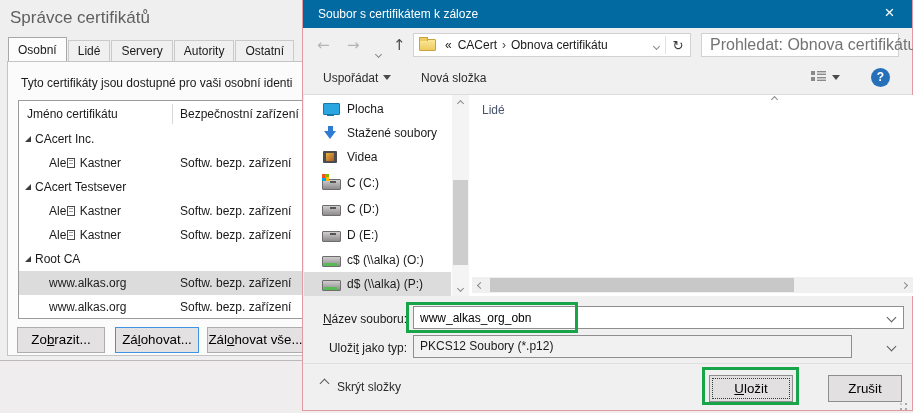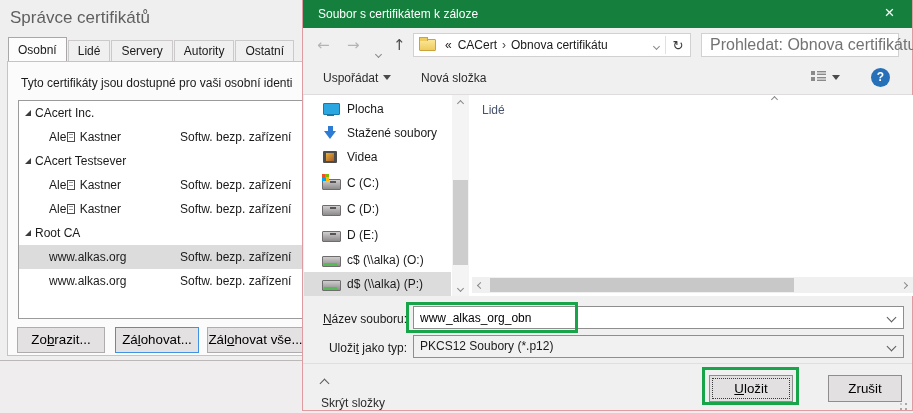--- a/index.html
+++ b/index.html
@@ -36,21 +36,21 @@
   .cbtn { position:absolute; top:265px; height:26px; background:#e3e1e1; border:1px solid #aeacac;
           text-align:center; line-height:24px; cursor:default; }
   .cbtn u { text-decoration:underline; }
   .cbtn.view { left:9px; width:88px; }
   .cbtn.backup { left:107px; width:84px; border:1px solid #3f93e2; }
   .cbtn.backupall { left:199px; width:97px; }
 
   
   .savedlg { position:absolute; left:302px; top:0; width:611px; height:411px; background:#f1f0f0;
              border-left:1px solid #e09aa2; border-right:1px solid #e09aa2; border-bottom:1px solid #e09aa2; z-index:10; }
-  .titlebar { position:absolute; left:0; top:0; right:0; height:28px; background:#15803d; }
+  .titlebar { position:absolute; left:0; top:0; right:0; height:28px; background:#0369a1; }
   .dlg-title { position:absolute; left:15px; top:7px; color:#fff; }
   .close-btn { position:absolute; right:0; top:0; width:45px; height:28px; color:#fff; font-size:17px;
                text-align:center; line-height:26px; cursor:default; }
 
   .navrow { position:absolute; left:0; top:28px; right:0; height:34px; }
   .nav-ico { position:absolute; top:8px; font-size:15px; font-family:"DejaVu Sans",sans-serif; }
   .nav-back { left:14px; color:#b6b3b3; }
   .nav-fwd  { left:44px; color:#b6b3b3; }
   .nav-chev { left:73px; top:15px; }
   .nav-up   { left:90px; color:#4c4c4c; }
@@ -123,26 +123,26 @@
   .hscroll { position:absolute; left:168px; top:182px; right:0; height:16px; background:#f1f0f0; }
   .hbtn { position:absolute; top:0; width:16px; height:16px; display:flex; align-items:center; justify-content:center; }
   .hbtn.left { left:0; } .hbtn.right { right:1px; }
   .hscroll .thumb { position:absolute; left:18px; top:1px; width:304px; height:14px; background:#c9c8c8; }
 
   .field-label { position:absolute; left:0; width:104px; text-align:right; white-space:nowrap; }
   .fl1 { top:312px; } .fl2 { top:341px; }
   .fname-input { position:absolute; left:110px; top:306px; width:491px; height:23px; border:1px solid #8f8d8d;
                  background:#fff; font-family:inherit; font-size:12px; padding:0 20px 0 6px; outline:none; }
   .fname-chev { position:absolute; left:585px; top:314px; }
-  .ftype-combo { position:absolute; left:110px; top:335px; width:491px; height:23px; border:1px solid #8f8d8d;
+  .ftype-combo { position:absolute; left:110px; top:335px; width:439px; height:23px; border:1px solid #8f8d8d;
                  background:#f2f1f1; line-height:21px; padding-left:6px; cursor:default; }
   .ftype-chev { position:absolute; left:585px; top:343px; }
 
   .footerbar { position:absolute; left:0; top:363px; right:0; height:47px; background:#f1f0f0; border-top:1px solid #e0dede; }
-  .hidefold { position:absolute; left:18px; top:16px; display:flex; align-items:flex-start; gap:9px; color:#2b2b2b; cursor:default;flex-direction:column; }
+  .hidefold { position:absolute; left:18px; top:16px; display:flex; align-items:flex-start; gap:9px; color:#2b2b2b; cursor:default; }
   .fbtn { position:absolute; top:11px; height:27px; background:#e2e0e0; border:1px solid #8f8d8d; text-align:center;
           line-height:25px; cursor:default; }
   .fbtn u { text-decoration:underline; }
   .fbtn.save { left:406px; width:84px; outline:1px dotted #3a3a3a; outline-offset:-4px; }
   .fbtn.cancel { left:525px; width:74px; }
   .grip { position:absolute; right:5px; bottom:5px; width:2px; height:2px; background:#a9a7a7;
           box-shadow:-5px 5px 0 #a9a7a7, 0 5px 0 #a9a7a7, -5px 0 0 #c9c7c7; }
 
   .annot { position:absolute; border:3px solid #18a549; z-index:50; }
   .annot.fname { left:103px; top:302px; width:172px; height:31px; }
@@ -161,20 +161,25 @@
       <div class="tab">Lidé</div>
       <div class="tab">Servery</div>
       <div class="tab">Autority</div>
       <div class="tab">Ostatní</div>
     </div>
 
     <div class="tabpage">
       <div class="desc">Tyto certifikáty jsou dostupné pro vaši osobní identi</div>
 
       <div class="ctable">
+        <div class="ct-head">
+          <span class="ct-colname">Jméno certifikátu</span>
+          <span class="colsep"></span>
+          <span class="ct-coldev">Bezpečnostní zařízení</span>
+        </div>
 
         <div class="ct-row group">
           <span class="twisty"></span><span class="gname">CAcert Inc.</span>
         </div>
         <div class="ct-row cert">
           <span class="cname"><span>Ale</span><span class="tofu"></span><span> Kastner</span></span>
           <span class="cdev">Softw. bezp. zařízení</span>
         </div>
         <div class="ct-row group">
           <span class="twisty"></span><span class="gname">CAcert Testsever</span>

